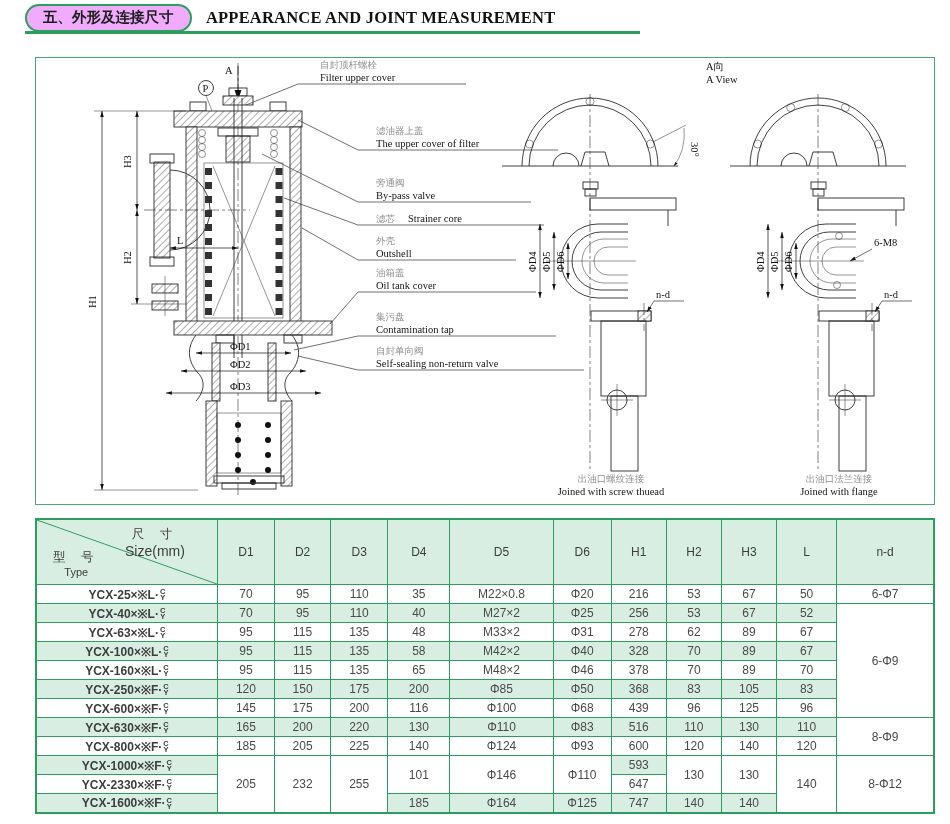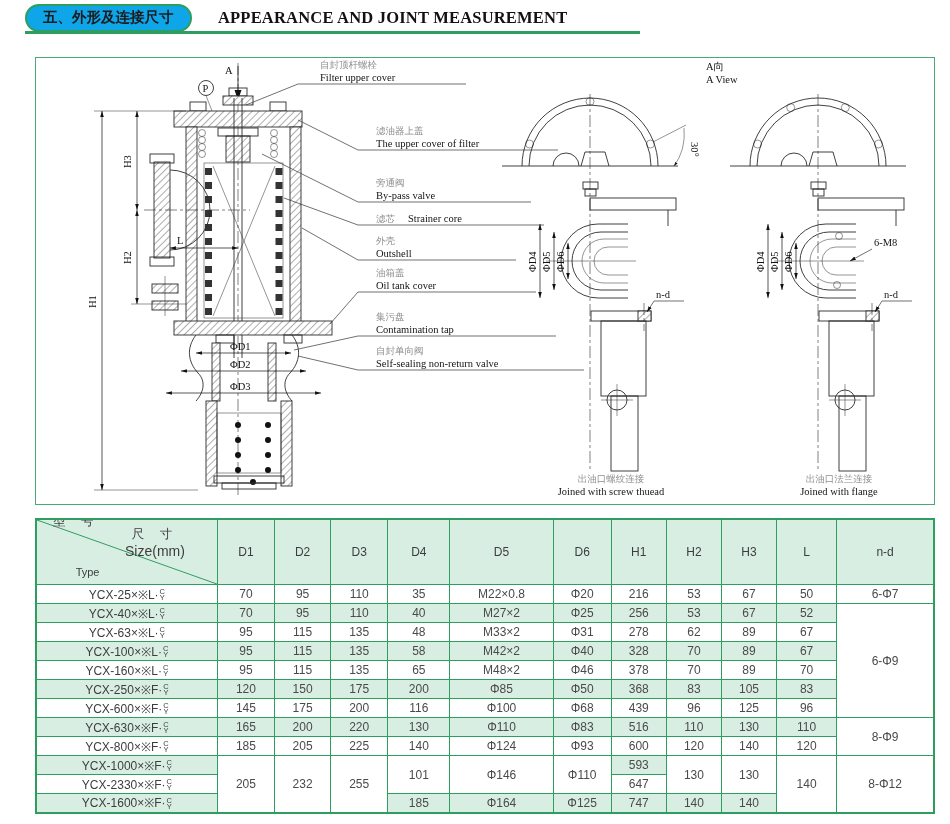--- a/index.html
+++ b/index.html
@@ -1,22 +1,22 @@
 <!DOCTYPE html>
 <html><head>
 <meta charset="utf-8">
 <style>
   html,body{margin:0;padding:0;background:#fff;}
   #page{position:relative;width:950px;height:824px;background:#fff;font-family:"Liberation Sans",sans-serif;overflow:hidden;}
 
   
   #hdr{position:absolute;left:25px;top:4px;width:900px;height:40px;}
   .pill{display:inline-block;border:2px solid #2e9e5e;border-radius:16px;padding:2px 16px 3px 16px;
-        font-size:14.5px;font-weight:bold;color:#1c1c1c;background:#0ea5e9;vertical-align:middle;}
-  .entitle{display:inline-block;margin-left:22px;font-family:"Liberation Serif",serif;font-weight:bold;
+        font-size:14.5px;font-weight:bold;color:#1c1c1c;background:#f0abfc;vertical-align:middle;}
+  .entitle{display:inline-block;margin-left:10px;font-family:"Liberation Serif",serif;font-weight:bold;
         font-size:16.5px;color:#111;vertical-align:middle;letter-spacing:0.2px;}
   #hdr-rule{position:absolute;left:25px;top:31px;width:615px;height:3px;background:#2e9e5e;}
 
   
   #panel{position:absolute;left:35px;top:57px;width:900px;height:448px;border:1px solid #4aa876;background:#fff;box-sizing:border-box;}
   svg .ln{stroke:#2b2b2b;stroke-width:0.9;fill:none;}
   svg .tn{stroke:#2b2b2b;stroke-width:0.5;fill:none;}
   svg .cl{stroke:#2b2b2b;stroke-width:0.6;fill:none;stroke-dasharray:12 3 3 3;}
   svg .hp{fill:url(#hatchP);stroke:#2b2b2b;stroke-width:0.9;}
   svg .dim{stroke:#111;stroke-width:0.7;fill:none;marker-start:url(#ae);marker-end:url(#ae);}
@@ -27,32 +27,32 @@
 
   
   #tbl{position:absolute;left:35px;top:518px;width:900px;border-collapse:collapse;table-layout:fixed;
        font-size:12px;color:#4a4a4a;}
   #tbl th,#tbl td{border:1px solid #2e9e5e;text-align:center;vertical-align:middle;padding:0;overflow:hidden;}
   #tbl{border:2px solid #2e9e5e;}
   #tbl thead th{height:64px;background:#d9eee2;font-weight:normal;color:#3d3d3d;}
   #tbl tbody tr{height:19px;}
   #tbl tbody tr:nth-child(even) td{background:#d9eee2;}
   #tbl tbody td.w{background:#fff !important;text-align:center;}
-  td.model-cell{white-space:nowrap;color:#3d3d3d;}
+  td.model-cell{white-space:nowrap;color:#3d3d3d;font-weight:bold;}
   .stack{display:inline-flex;flex-direction:column;vertical-align:middle;margin-left:1px;line-height:6px;}
   .stack i{font-style:normal;font-size:7.5px;color:#3d3d3d;}
   #corner{position:relative;background:#d9eee2;}
   #corner .diag{position:absolute;left:0;top:0;width:100%;height:100%;}
   #corner .diag line{stroke:#2e9e5e;stroke-width:1;}
   .c-size{position:absolute;right:32px;top:6px;text-align:center;color:#3d3d3d;}
   .c-size .zh{font-size:12.5px;letter-spacing:6px;}
   .c-size .en{font-size:14px;}
-  .c-type{position:absolute;left:16px;bottom:6px;text-align:right;color:#3d3d3d;}
+  .c-type{position:absolute;left:16px;bottom:6px;text-align:center;color:#3d3d3d;}
   .c-type .zh{font-size:12.5px;letter-spacing:6px;}
-  .c-type .en{font-size:11px;margin-top:36px;}
+  .c-type .en{font-size:11px;}
 </style>
 </head>
 <body>
 
 <div id="page">
 
   <div id="hdr">
     <span class="pill">五、外形及连接尺寸</span>
     <span class="entitle">APPEARANCE AND JOINT MEASUREMENT</span>
   </div>

